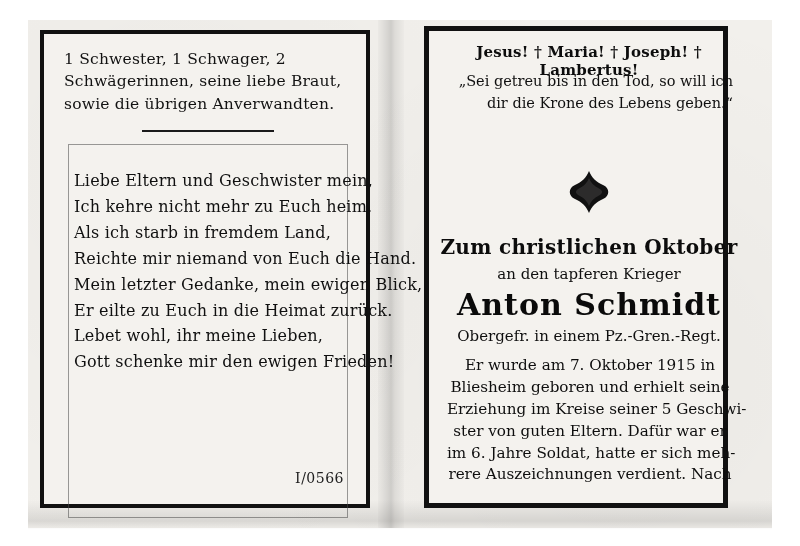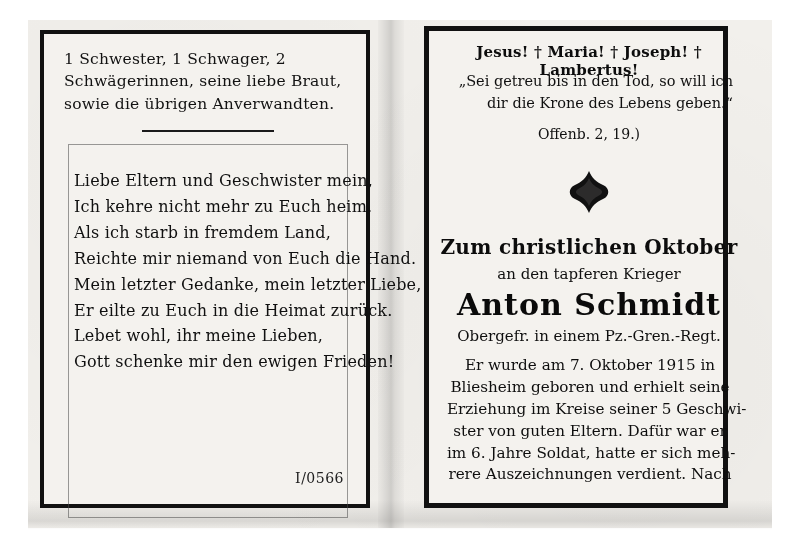--- a/index.html
+++ b/index.html
@@ -238,35 +238,34 @@
 
     <div class="left-head">1 Schwester, 1 Schwager, 2 Schwägerinnen, seine liebe Braut, sowie die übrigen Anverwandten.</div>
 
     <div class="left-divider"></div>
 
     <div class="poem">
       <div>Liebe Eltern und Geschwister mein,</div>
       <div>Ich kehre nicht mehr zu Euch heim.</div>
       <div>Als ich starb in fremdem Land,</div>
       <div>Reichte mir niemand von Euch die Hand.</div>
-      <div>Mein letzter Gedanke, mein letzter Liebe,</div>
+      <div>Mein letzter Gedanke, mein ewigen Blick,</div>
       <div>Er eilte zu Euch in die Heimat zurück.</div>
       <div>Lebet wohl, ihr meine Lieben,</div>
       <div>Gott schenke mir den ewigen Frieden!</div>
     </div>
 
     <div class="catalog-no">I/0566</div>
   </div>
 
   <div class="panel panel-right">
 
     <div class="r-invocation">Jesus! † Maria! † Joseph! † Lambertus!</div>
 
     <div class="r-quote">„Sei getreu bis in den Tod, so will ich dir die Krone des Lebens geben.“</div>
-    <div class="r-quote-src">Offenb. 2, 19.)</div>
 
     <div class="iron-cross">
       <svg width="42" height="42" viewBox="0 0 42 42" xmlns="http://www.w3.org/2000/svg">
         <path d="M21 0 C24 7 28 11 35 14 C42 17 42 25 35 28 C28 31 24 35 21 42 C18 35 14 31 7 28 C0 25 0 17 7 14 C14 11 18 7 21 0 Z" fill="#111111"></path>
         <path d="M21 7 C23 12 26 15 31 17.5 C35 19.5 35 22.5 31 24.5 C26 27 23 30 21 35 C19 30 16 27 11 24.5 C7 22.5 7 19.5 11 17.5 C16 15 19 12 21 7 Z" fill="#f4f2ee" opacity="0.12"></path>
       </svg>
     </div>
 
     <div class="r-dedication">Zum christlichen Oktober</div>
     <div class="r-dedication2">an den tapferen Krieger</div>

